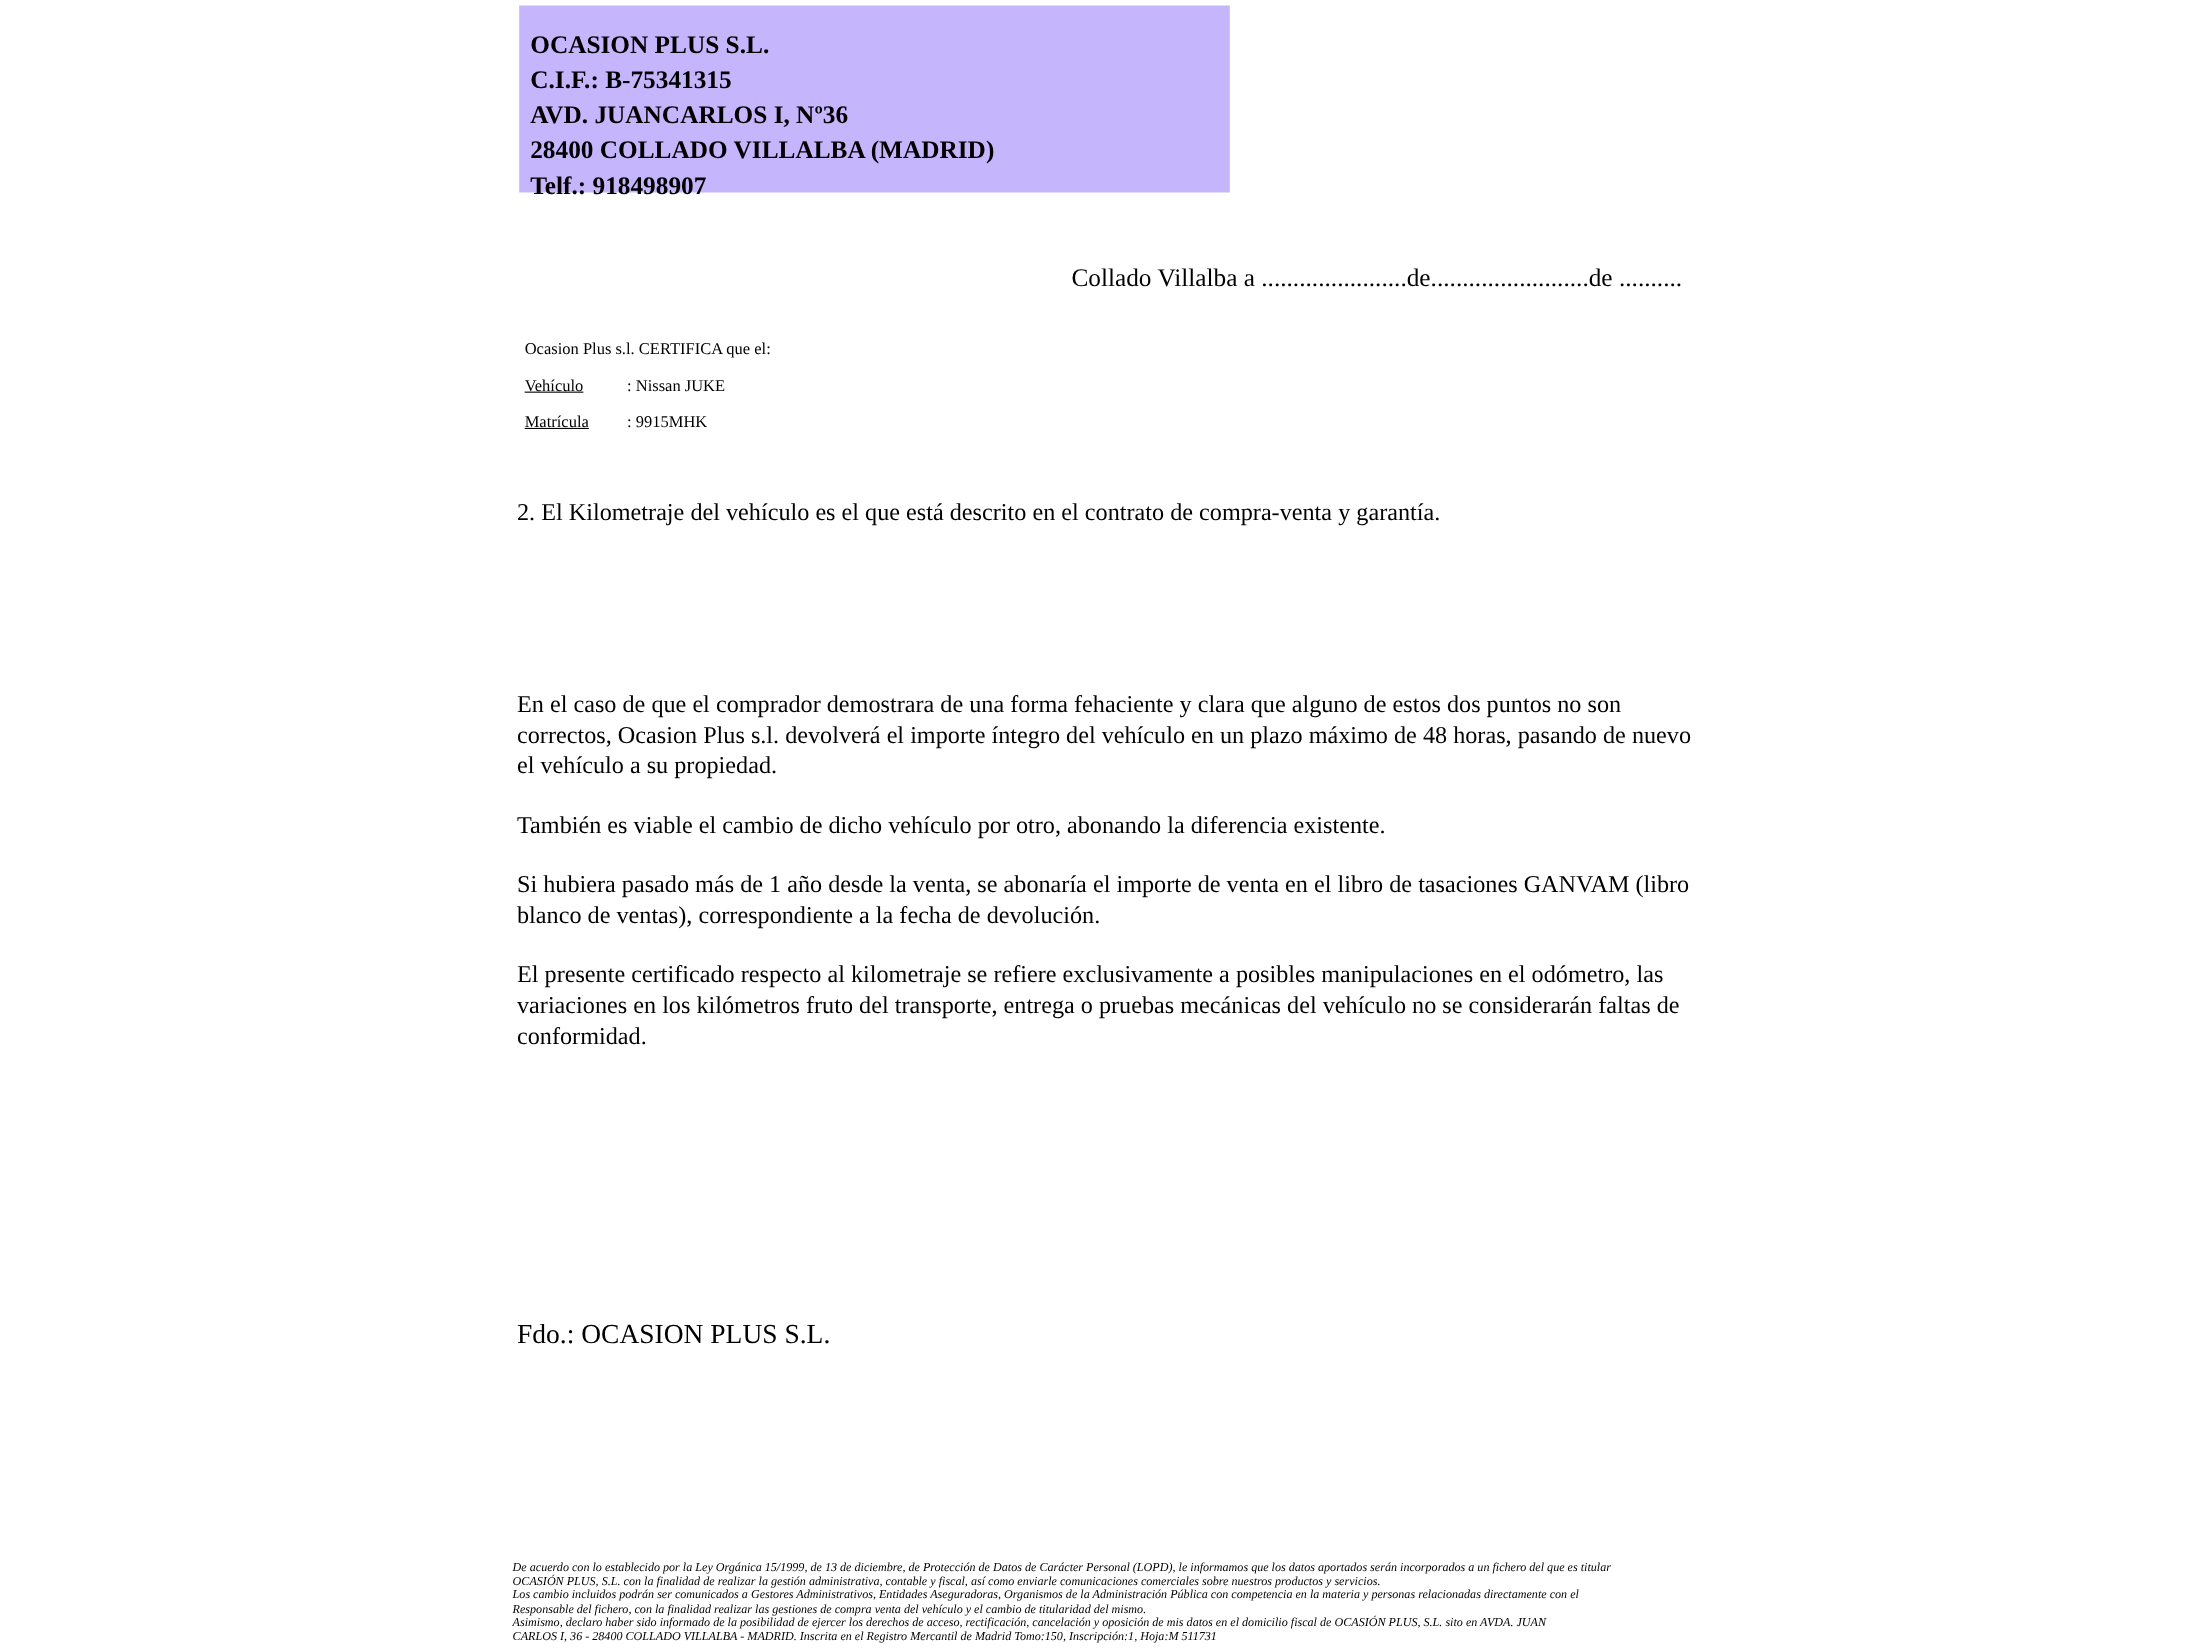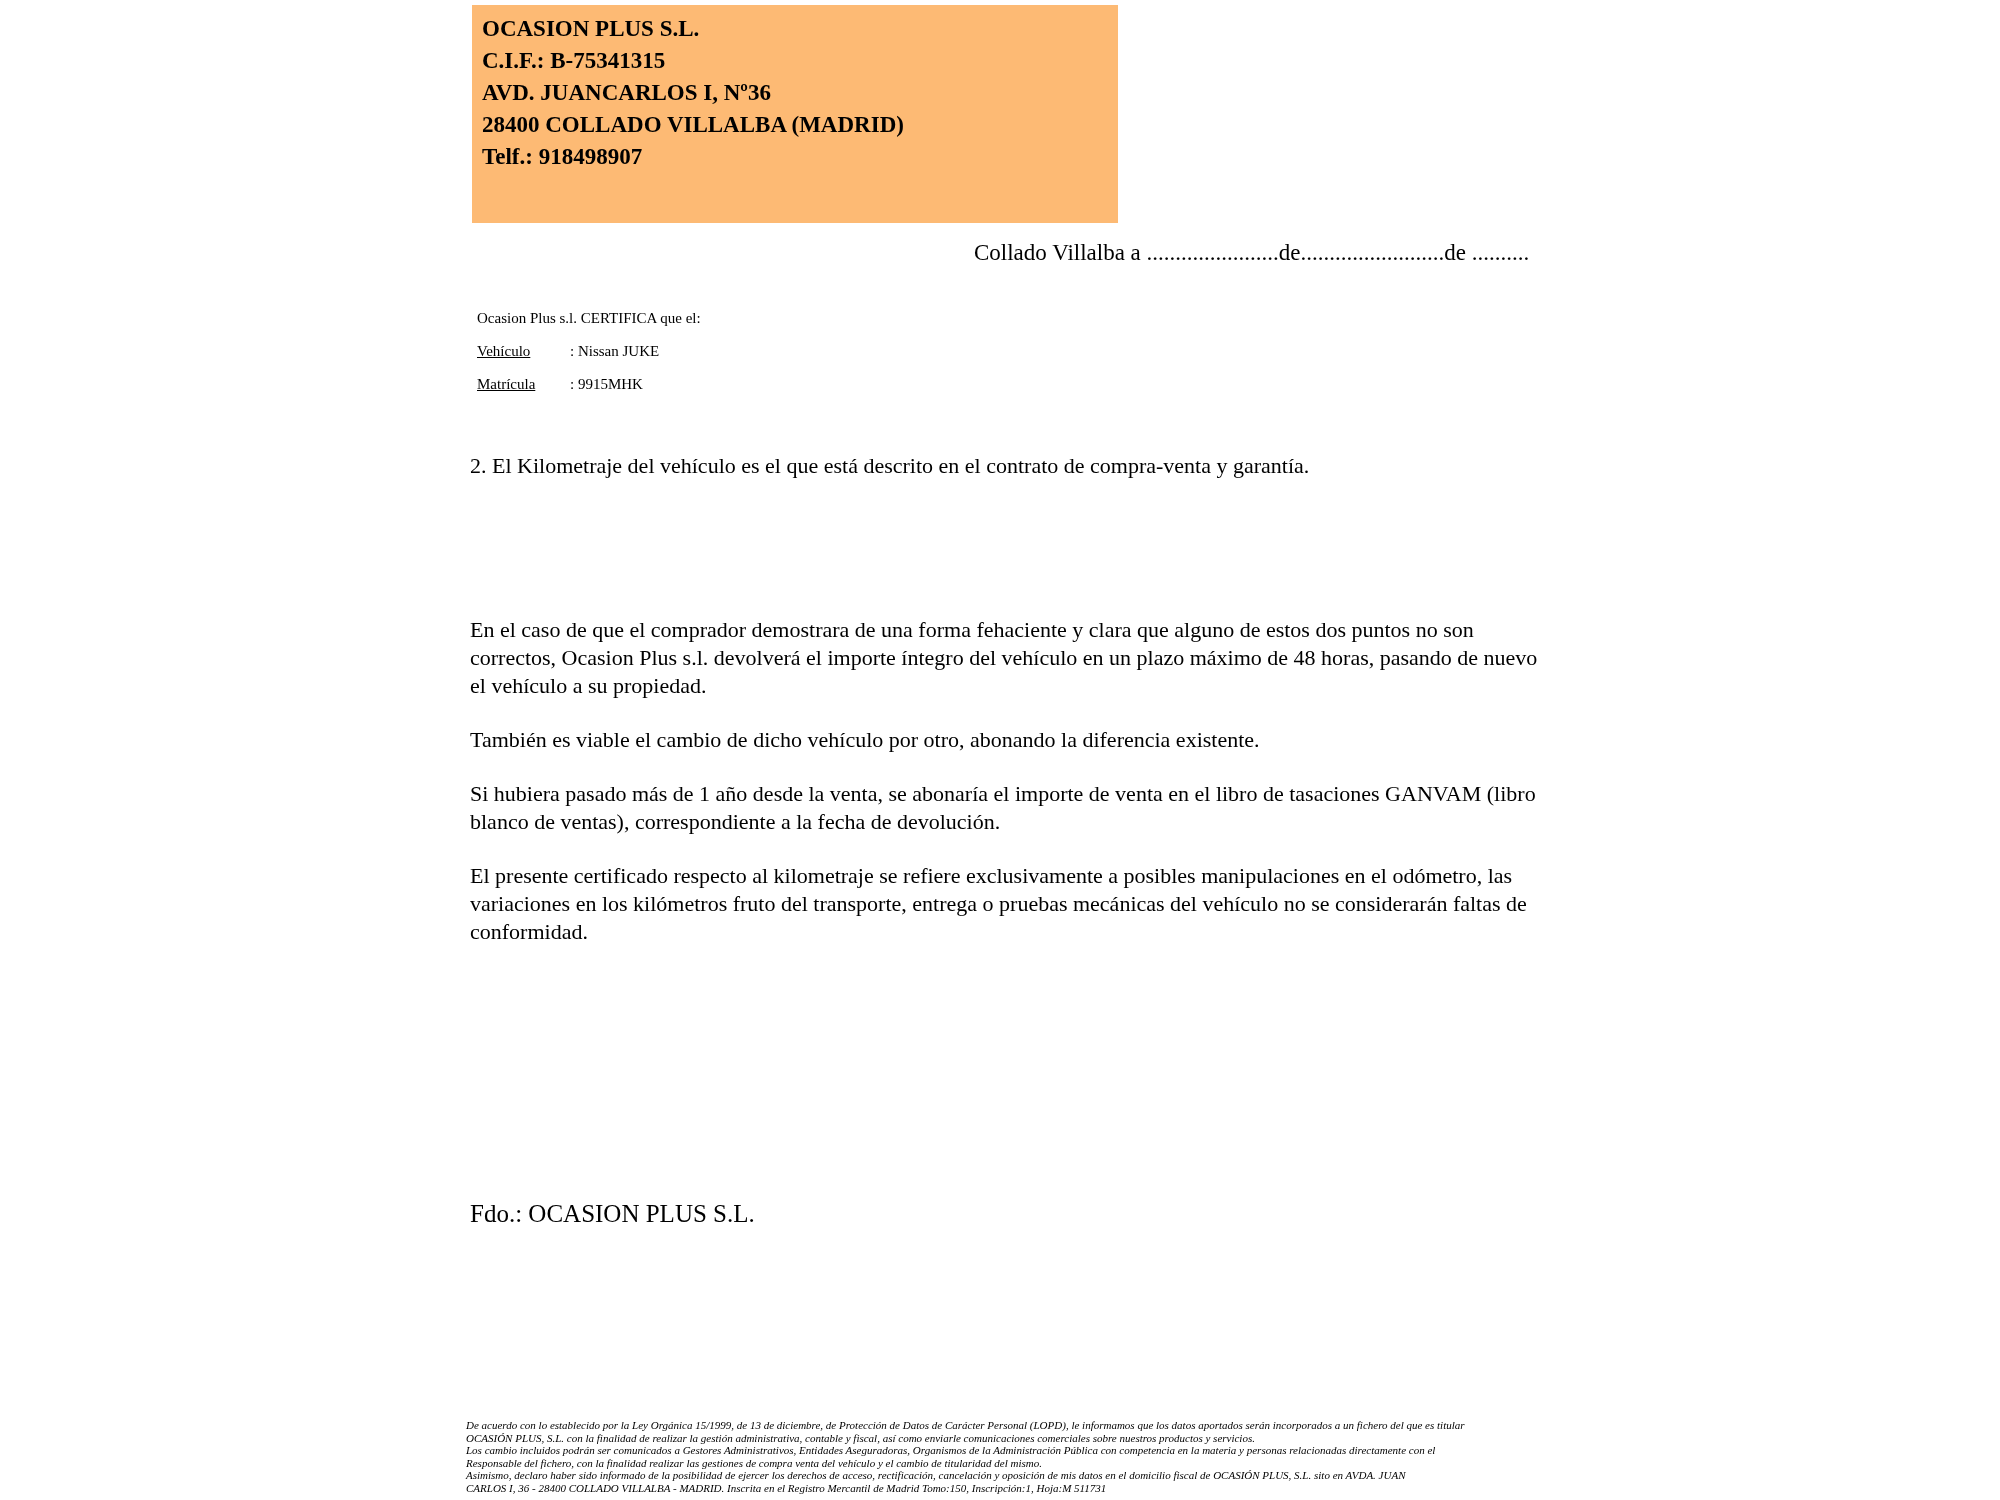--- a/index.html
+++ b/index.html
@@ -15,24 +15,24 @@
     color: #000000;
     font-family: "Liberation Serif", "DejaVu Serif", serif;
     overflow: hidden;
   }
   
   .header-box {
     position: absolute;
     left: 472px;
     top: 5px;
     width: 646px;
-    height: 218px;
-    background: #fdba74;
+    height: 170px;
+    background: #c4b5fd;
     box-sizing: border-box;
-    padding: 8px 0 0 10px;
+    padding: 20px 0 0 10px;
   }
   .header-line {
     font-weight: bold;
     font-size: 23px;
     line-height: 32px;
     white-space: nowrap;
   }
   
   .date-line {
     position: absolute;
@@ -72,21 +72,21 @@
   
   .paragraphs {
     position: absolute;
     left: 470px;
     top: 612px;
     width: 1085px;
     font-size: 22px;
     line-height: 28px;
   }
   .paragraphs p {
-    margin: 4px 0 26px 0;
+    margin: 14px 0 26px 0;
   }
   
   .signature {
     position: absolute;
     left: 470px;
     top: 1200px;
     font-size: 25px;
   }
   
   .legal {

